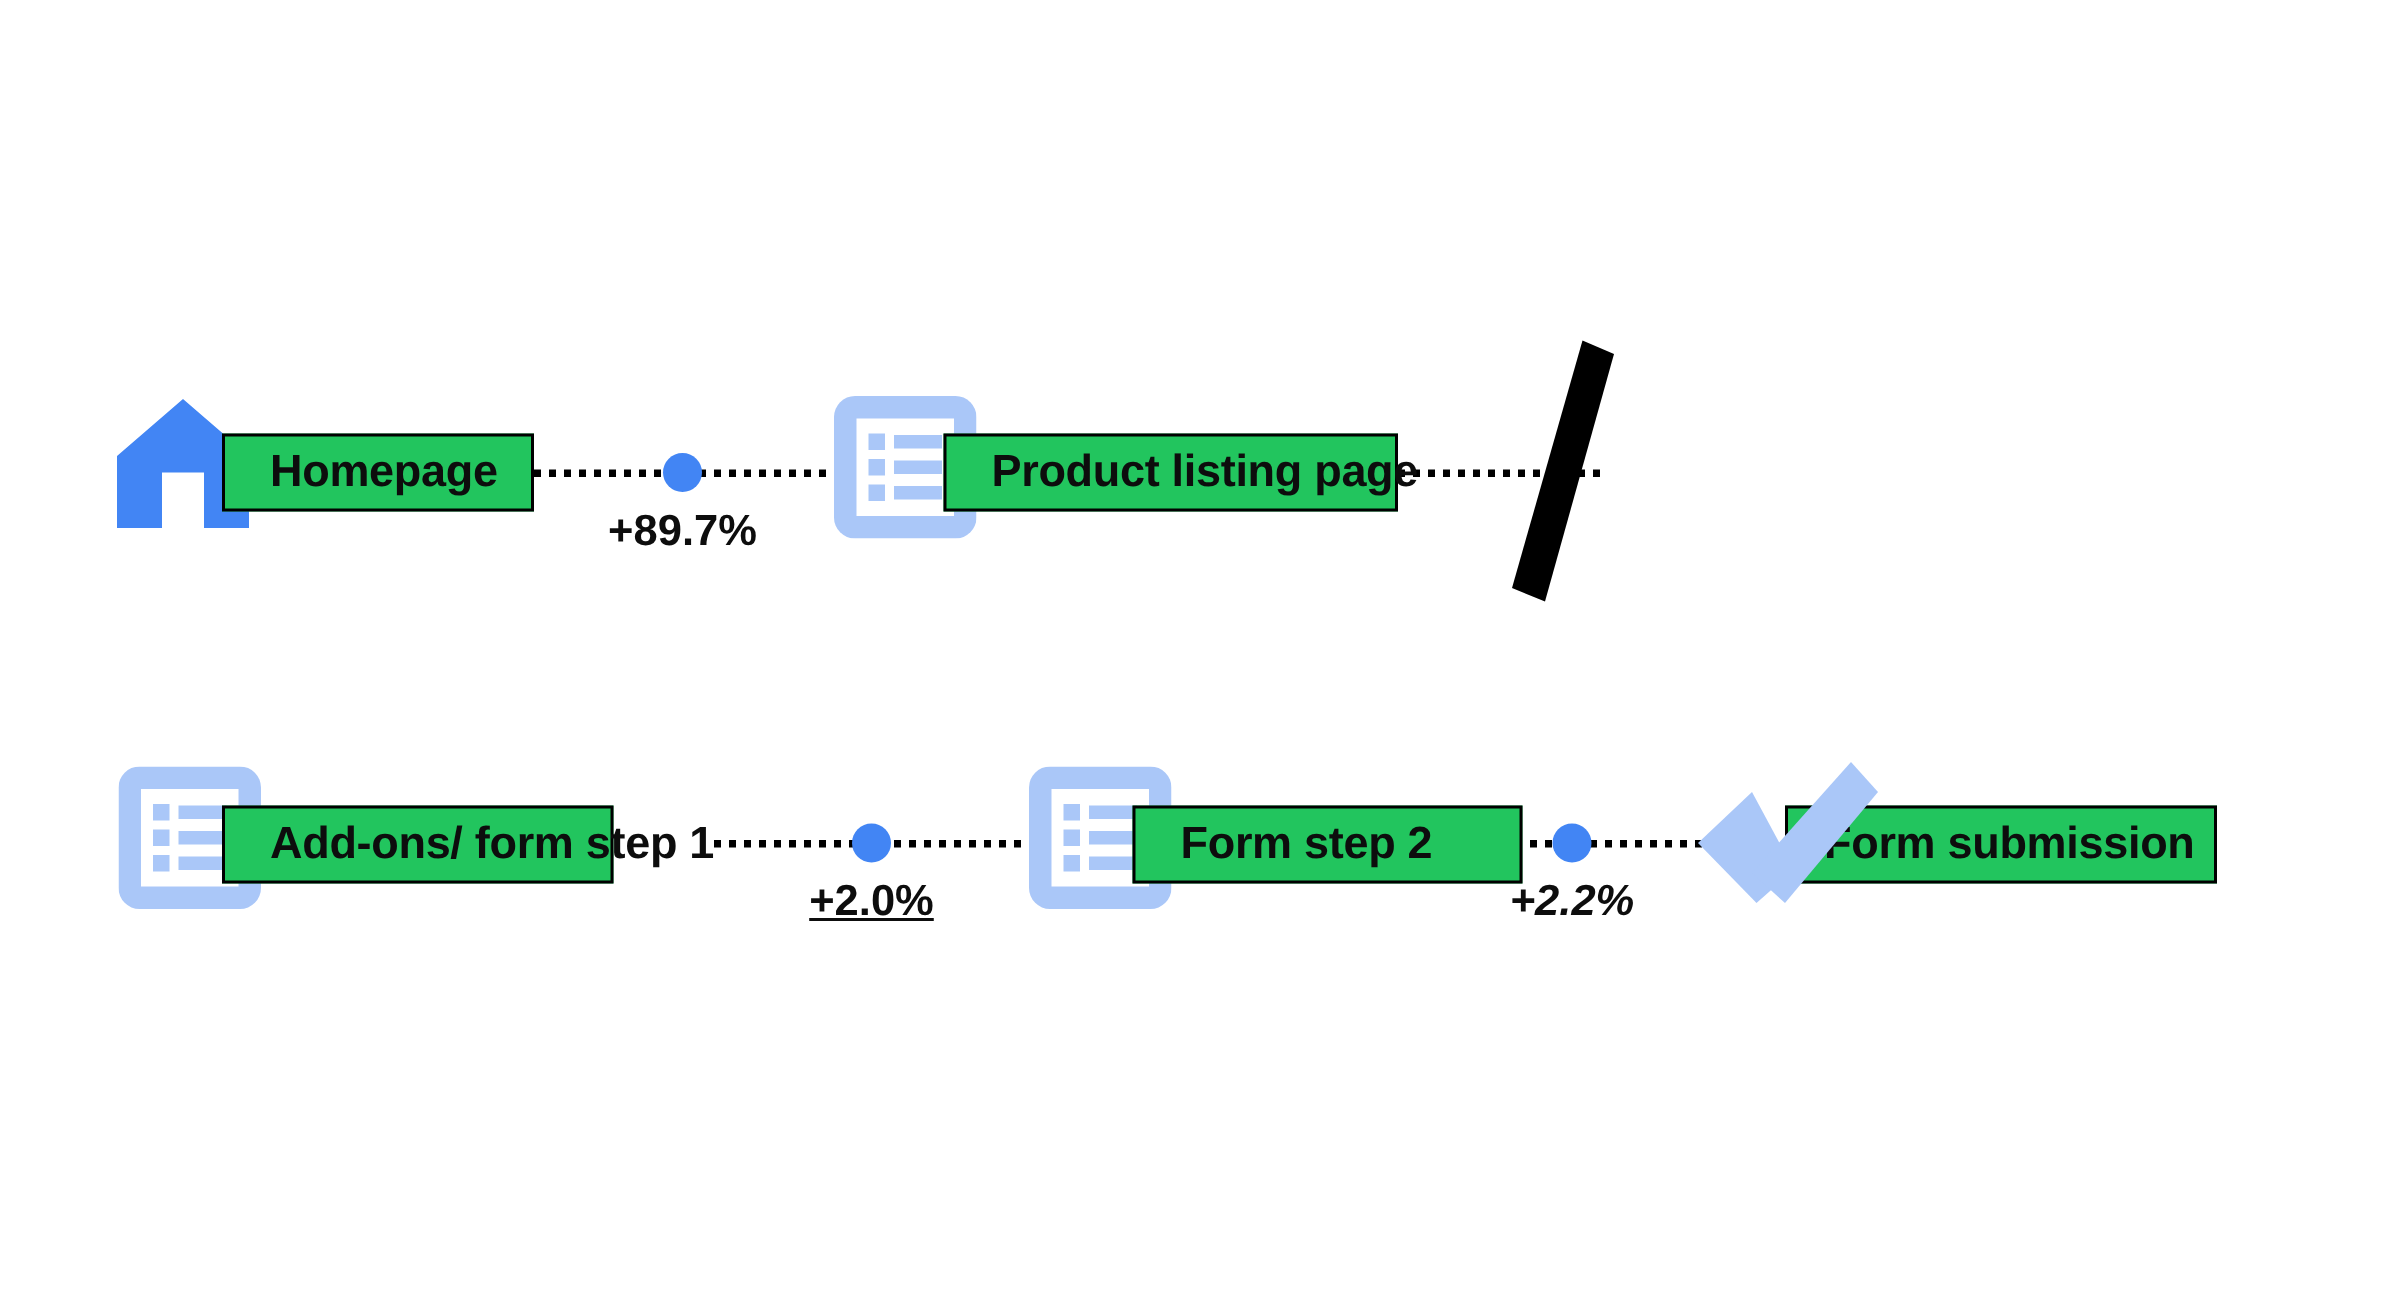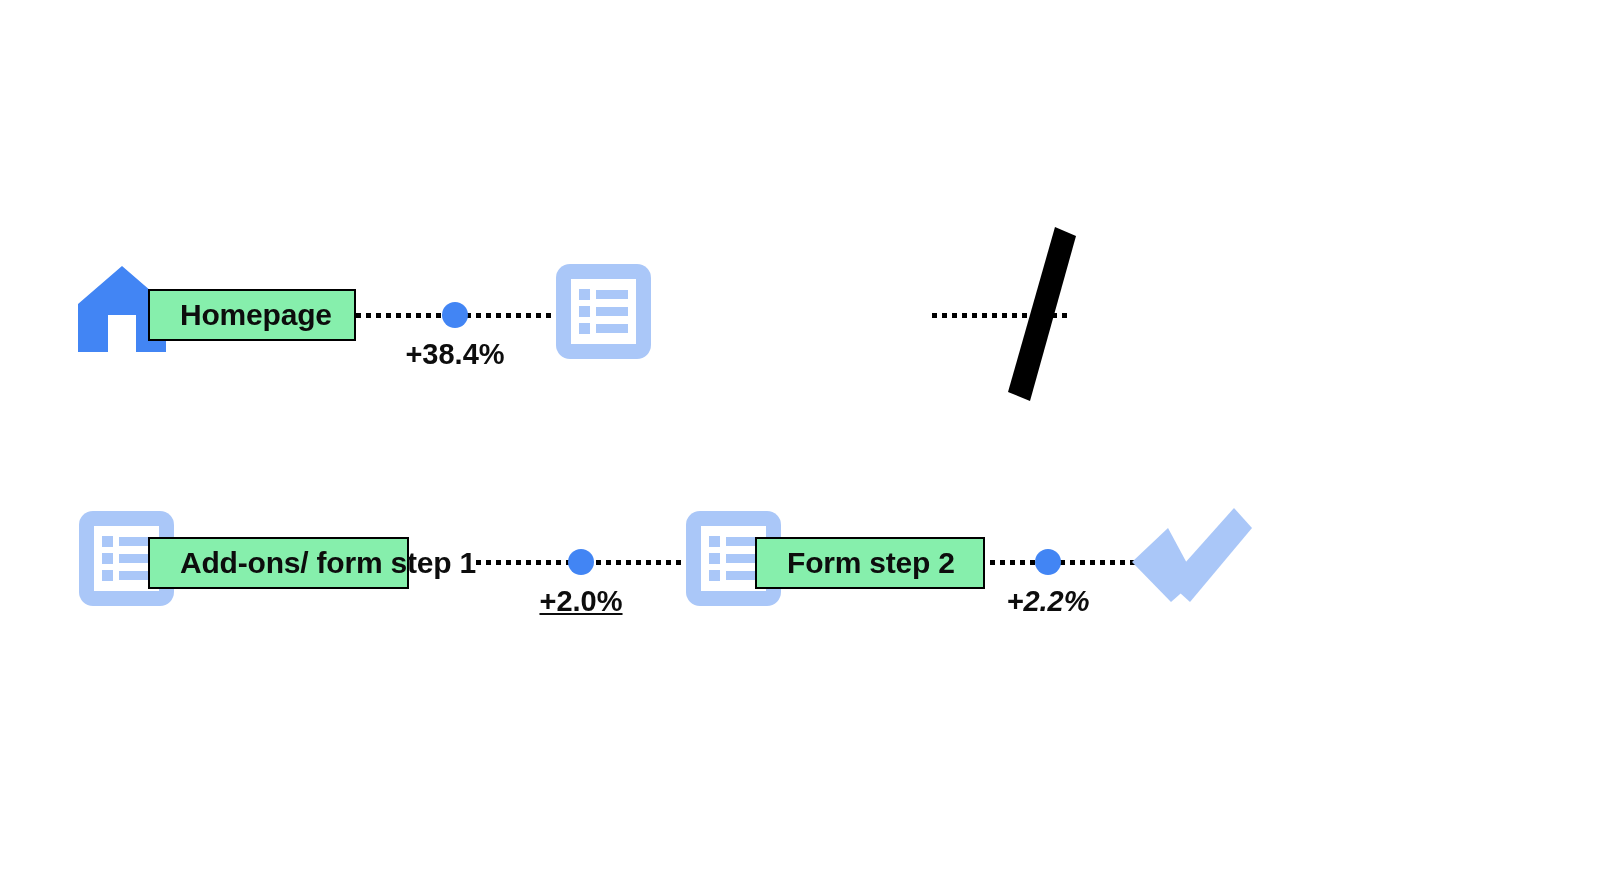--- a/index.html
+++ b/index.html
@@ -35,21 +35,21 @@
     background-image: linear-gradient(to right, #000 0 5px, rgba(0,0,0,0) 5px 10px);
     background-size: 10px 5px;
     background-repeat: repeat-x;
     z-index: 1;
   }
   
   .node-box {
     position: absolute;
     box-sizing: border-box;
     border: 2.5px solid #000000;
-    background: #86efac;
+    background: #22c55e;
     display: flex;
     align-items: center;
     z-index: 3;
   }
   .node-label {
     font-size: 30px;
     font-weight: 700;
     color: #0d0d0d;
     letter-spacing: -0.2px;
     white-space: nowrap;
@@ -146,43 +146,49 @@
       </svg>
     </div>
   </div>
 
   <div class="layer">
 
     <div class="node-box" style="left:148px; top:289px; width:208px; height:52px;">
       <span class="node-label">Homepage</span>
     </div>
 
+    <div class="node-box" style="left:629px; top:289px; width:303px; height:52px;">
+      <span class="node-label">Product listing page</span>
+    </div>
 
     <div class="node-box" style="left:148px; top:537px; width:261px; height:52px;">
       <span class="node-label">Add-ons/ form step 1</span>
     </div>
 
-    <div class="node-box" style="left:755px; top:537px; width:230px; height:52px;">
+    <div class="node-box" style="left:755px; top:537px; width:260px; height:52px;">
       <span class="node-label">Form step 2</span>
     </div>
 
+    <div class="node-box" style="left:1190px; top:537px; width:288px; height:52px;">
+      <span class="node-label" style="padding-left:24px;">Form submission</span>
+    </div>
   </div>
 
   <div class="icon icon-overlay" style="left:1124px; top:506px;">
     <svg width="130" height="110" viewBox="0 0 130 110" aria-hidden="true">
       <path d="M8 56 L44 22 L70 50 L104 6 L126 26 L72 96 L44 92 Z" fill="none"></path>
       <path d="M44 22 L8 56 L47 96 L72 74 Z" fill="#aac7f8"></path>
       <path d="M110 2 L128 22 L66 96 L44 76 Z" fill="#aac7f8"></path>
     </svg>
   </div>
 
   <div class="layer">
 
     <div class="metric-dot" style="left:442px; top:302px;"></div>
-    <div class="metric-text" style="left:392px; top:338px; width:126px;">+38.4%</div>
+    <div class="metric-text" style="left:392px; top:338px; width:126px;">+89.7%</div>
 
     <div class="metric-dot" style="left:568px; top:549px;"></div>
     <div class="metric-text" style="left:518px; top:585px; width:126px;text-decoration:underline;">+2.0%</div>
 
     <div class="metric-dot" style="left:1035px; top:549px;"></div>
     <div class="metric-text" style="left:985px; top:585px; width:126px;font-style:italic;">+2.2%</div>
   </div>
 
 </div>
 

